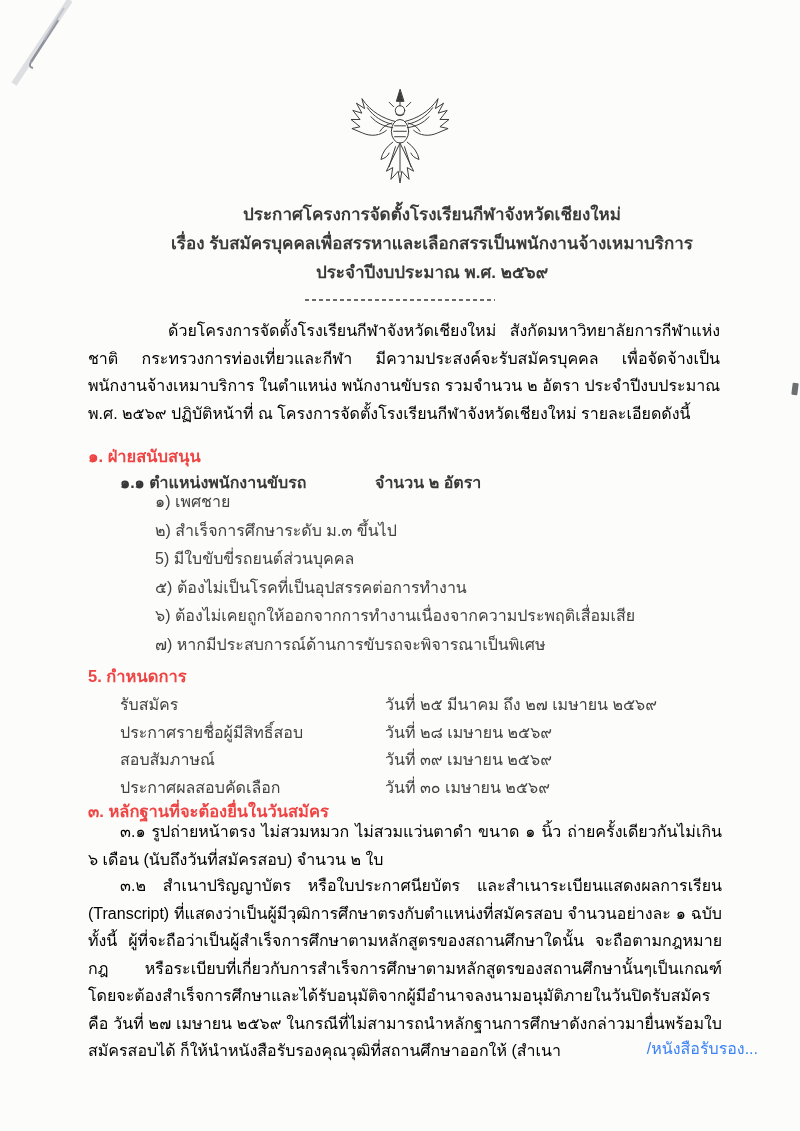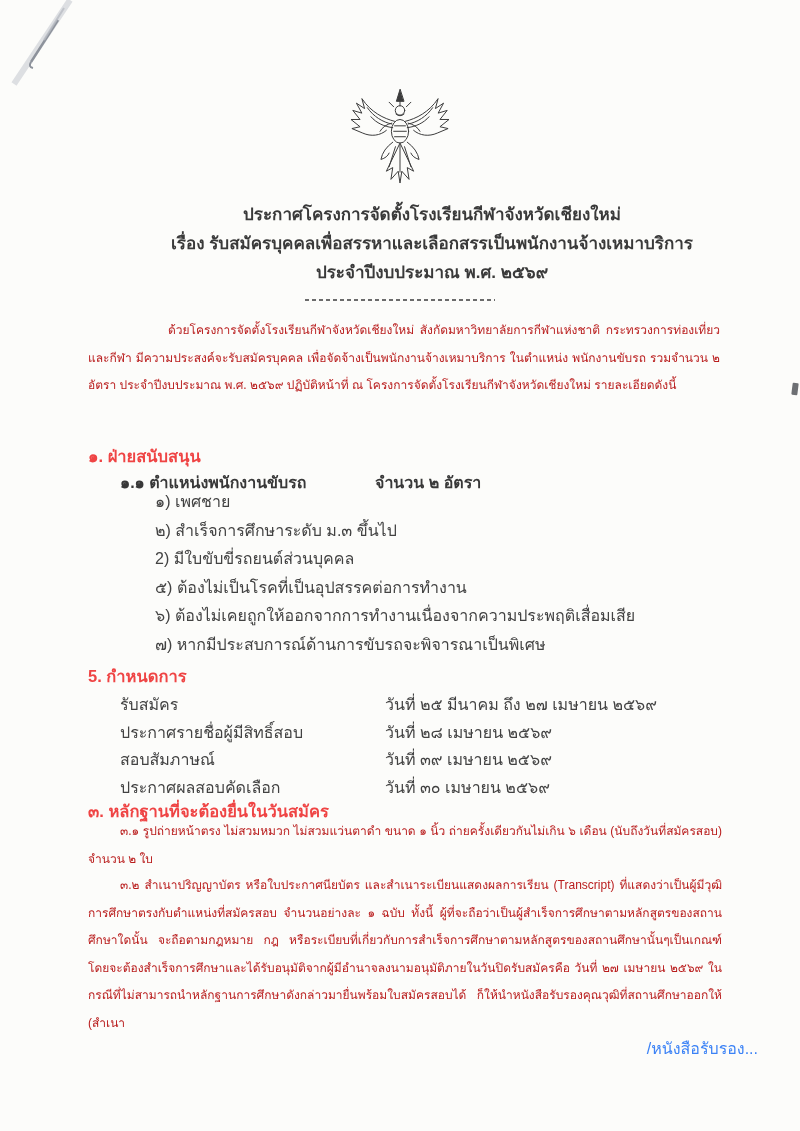--- a/index.html
+++ b/index.html
@@ -20,21 +20,21 @@
   .artifact-streak{left:0;top:0;width:120px;height:115px;pointer-events:none;}
   .edge-speck{left:792px;top:383px;width:6px;height:12px;background:#54565a;transform:rotate(7deg);opacity:.85;border-radius:1px;}
   
   .emblem{left:50%;top:86px;transform:translateX(-50%);}
   
   .title-block{left:0;top:200px;width:100%;text-align:center;padding-left:32px;}
   .title-line{font-size:17px;line-height:29px;font-weight:700;color:#3a3a3a;}
   .divider{left:50%;top:299px;transform:translateX(-50%);width:190px;height:2px;
     background:repeating-linear-gradient(90deg,#6b6b6b 0 4px,transparent 4px 7px);}
   
-  .para{font-size:12px;line-height:27.5px;color:#b91c1c;text-align:justify;}
+  .para{font-size:16px;line-height:27.5px;color:#000000;text-align:justify;}
   .intro{left:88px;top:317px;width:632px;text-indent:80px;}
   .heading{font-size:16.5px;font-weight:700;color:#ef4444;}
   .sec1-heading{left:88px;top:443px;}
   .pos-row{left:120px;top:470px;width:600px;font-weight:700;font-size:16px;color:#383838;}
   .pos-count{position:absolute;left:255px;top:0;white-space:nowrap;}
   .req-list{left:155px;top:488px;width:570px;}
   .req-item{font-size:16px;line-height:28.6px;color:#424242;white-space:nowrap;}
   .sec2-heading{left:88px;top:663px;}
   .schedule{left:120px;top:691px;width:610px;}
   .sched-row{display:flex;font-size:16px;line-height:27.6px;color:#424242;}
@@ -100,21 +100,21 @@
   <div class="abs para intro">ด้วยโครงการจัดตั้งโรงเรียนกีฬาจังหวัดเชียงใหม่ สังกัดมหาวิทยาลัยการกีฬาแห่งชาติ กระทรวงการท่องเที่ยวและกีฬา มีความประสงค์จะรับสมัครบุคคล เพื่อจัดจ้างเป็นพนักงานจ้างเหมาบริการ ในตำแหน่ง พนักงานขับรถ รวมจำนวน ๒ อัตรา ประจำปีงบประมาณ พ.ศ. ๒๕๖๙ ปฏิบัติหน้าที่ ณ โครงการจัดตั้งโรงเรียนกีฬาจังหวัดเชียงใหม่ รายละเอียดดังนี้</div>
 
   <div class="abs heading sec1-heading">๑. ฝ่ายสนับสนุน</div>
   <div class="abs pos-row">
     <span>๑.๑ ตำแหน่งพนักงานขับรถ</span>
     <span class="pos-count">จำนวน  ๒  อัตรา</span>
   </div>
   <div class="abs req-list">
     <div class="req-item">๑) เพศชาย</div>
     <div class="req-item">๒) สำเร็จการศึกษาระดับ ม.๓ ขึ้นไป</div>
-    <div class="req-item">2) มีใบขับขี่รถยนต์ส่วนบุคคล</div>
+    <div class="req-item">5) มีใบขับขี่รถยนต์ส่วนบุคคล</div>
     <div class="req-item">๕) ต้องไม่เป็นโรคที่เป็นอุปสรรคต่อการทำงาน</div>
     <div class="req-item">๖) ต้องไม่เคยถูกให้ออกจากการทำงานเนื่องจากความประพฤติเสื่อมเสีย</div>
     <div class="req-item">๗) หากมีประสบการณ์ด้านการขับรถจะพิจารณาเป็นพิเศษ</div>
   </div>
 
   <div class="abs heading sec2-heading">5. กำหนดการ</div>
   <div class="abs schedule">
     <div class="sched-row">
       <span class="sched-label">รับสมัคร</span>
       <span class="sched-value">วันที่ ๒๕ มีนาคม ถึง ๒๗ เมษายน ๒๕๖๙</span>

